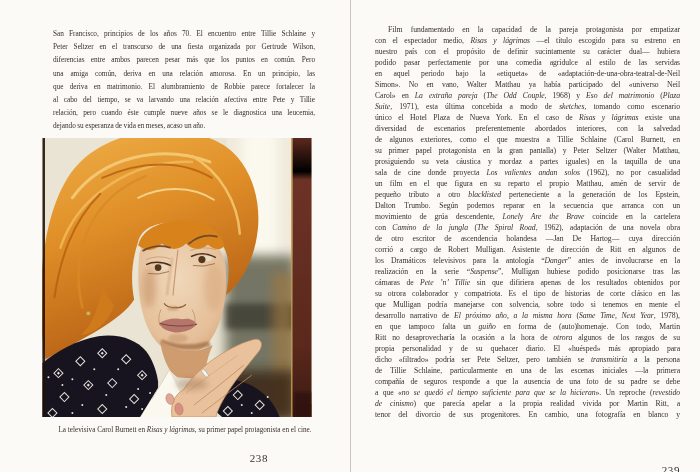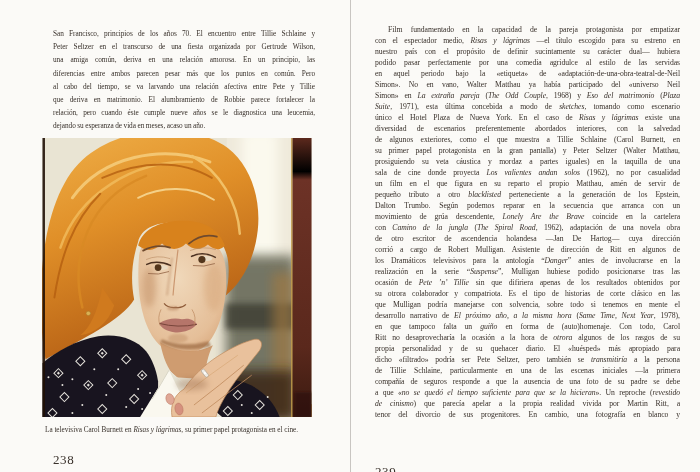--- a/index.html
+++ b/index.html
@@ -34,42 +34,42 @@
   .textcol-left{left:53px;top:27px;width:262px;font-size:7.3px;line-height:13.2px;}
   .textcol-left .line{height:13.2px;}
   .textcol-right{left:24px;top:24px;width:305px;font-size:7.7px;line-height:11px;}
   .textcol-right .line{height:11px;}
 
   .photo-wrap{position:absolute;left:42px;top:138px;width:270px;height:279px;margin:0;padding:0;}
   .photo-wrap svg{display:block;}
 
   .caption{
     position:absolute;left:45px;top:426px;width:280px;
-    text-align:left;font-size:7.2px;line-height:9px;color:var(--text);
+    text-align:center;font-size:7.2px;line-height:9px;color:var(--text);
   }
   .pagenum{
-    position:absolute;top:452px;font-size:13px;letter-spacing:0.6px;
-    text-align:left;color:var(--text);
+    position:absolute;top:452px;font-size:11px;letter-spacing:0.6px;
+    text-align:right;color:var(--text);
   }
   .pagenum-left{left:53px;width:215px;}
   .pagenum-right{left:24px;width:305px;margin-top:12px;}
 </style>
 </head>
 <body>
 
 <div class="spread">
 
   <div class="page page-left">
     <div class="textcol textcol-left">
         <div class="line"><span>San Francisco, principios de los años 70. El encuentro entre Tillie Schlaine y</span></div>
         <div class="line"><span>Peter Seltzer en el transcurso de una fiesta organizada por Gertrude Wilson,</span></div>
+        <div class="line"><span>diferencias entre ambos parecen pesar más que los puntos en común. Pero</span></div>
         <div class="line"><span>una amiga común, deriva en una relación amorosa. En un principio, las</span></div>
-        <div class="line"><span>diferencias entre ambos parecen pesar más que los puntos en común. Pero</span></div>
+        <div class="line"><span>que deriva en matrimonio. El alumbramiento de Robbie parece fortalecer la</span></div>
         <div class="line"><span>al cabo del tiempo, se va larvando una relación afectiva entre Pete y Tillie</span></div>
-        <div class="line"><span>que deriva en matrimonio. El alumbramiento de Robbie parece fortalecer la</span></div>
         <div class="line"><span>relación, pero cuando éste cumple nueve años se le diagnostica una leucemia,</span></div>
         <div class="line end"><span>dejando su esperanza de vida en meses, acaso un año.</span></div>
       </div>
 
     <figure class="photo-wrap">
       <svg width="270" height="279" viewBox="0 0 270 280" role="img" aria-label="Carol Burnett pensativa, con el pelo cobrizo y la barbilla apoyada en la mano, vistiendo una blusa oscura estampada">
         <defs>
           <linearGradient id="hairG" x1="0" y1="0" x2="0.35" y2="1">
             <stop offset="0" stop-color="#f0b14a"></stop>
             <stop offset="0.45" stop-color="#e08f28"></stop>
@@ -290,42 +290,42 @@
   <div class="gutter-line"></div>
 
   <div class="page page-right">
     <div class="textcol textcol-right">
         <div class="line indent"><span>Film fundamentado en la capacidad de la pareja protagonista por empatizar</span></div>
         <div class="line"><span>con el espectador medio, </span><i>Risas y lágrimas</i><span> —el título escogido para su estreno en</span></div>
         <div class="line"><span>nuestro país con el propósito de definir sucintamente su carácter dual— hubiera</span></div>
         <div class="line"><span>podido pasar perfectamente por una comedia agridulce al estilo de las servidas</span></div>
         <div class="line"><span>en aquel periodo bajo la «etiqueta» de «adaptación-de-una-obra-teatral-de-Neil</span></div>
         <div class="line"><span>Simon». No en vano, Walter Matthau ya había participado del «universo Neil</span></div>
-        <div class="line"><span>Simon» en </span><i>La extraña pareja</i><span> (</span><i>The Odd Couple</i><span>, 1968) y </span><i>Eso del matrimonio</i><span> (</span><i>Plaza</i></div>
+        <div class="line"><span>Carol» en </span><i>La extraña pareja</i><span> (</span><i>The Odd Couple</i><span>, 1968) y </span><i>Eso del matrimonio</i><span> (</span><i>Plaza</i></div>
         <div class="line"><i>Suite</i><span>, 1971), esta última concebida a modo de </span><i>sketches</i><span>, tomando como escenario</span></div>
         <div class="line"><span>único el Hotel Plaza de Nueva York. En el caso de </span><i>Risas y lágrimas</i><span> existe una</span></div>
         <div class="line"><span>diversidad de escenarios preferentemente abordados interiores, con la salvedad</span></div>
         <div class="line"><span>de algunos exteriores, como el que muestra a Tillie Schlaine (Carol Burnett, en</span></div>
         <div class="line"><span>su primer papel protagonista en la gran pantalla) y Peter Seltzer (Walter Matthau,</span></div>
         <div class="line"><span>prosiguiendo su veta cáustica y mordaz a partes iguales) en la taquilla de una</span></div>
         <div class="line"><span>sala de cine donde proyecta </span><i>Los valientes andan solos</i><span> (1962), no por casualidad</span></div>
         <div class="line"><span>un film en el que figura en su reparto el propio Matthau, amén de servir de</span></div>
         <div class="line"><span>pequeño tributo a otro </span><i>blacklisted</i><span> perteneciente a la generación de los Epstein,</span></div>
         <div class="line"><span>Dalton Trumbo. Según podemos reparar en la secuencia que arranca con un</span></div>
         <div class="line"><span>movimiento de grúa descendente, </span><i>Lonely Are the Brave</i><span> coincide en la cartelera</span></div>
         <div class="line"><span>con </span><i>Camino de la jungla</i><span> (</span><i>The Spiral Road</i><span>, 1962), adaptación de una novela obra</span></div>
         <div class="line"><span>de otro escritor de ascendencia holandesa —Jan De Hartog— cuya dirección</span></div>
         <div class="line"><span>corrió a cargo de Robert Mulligan. Asistente de dirección de Ritt en algunos de</span></div>
         <div class="line"><span>los Dramáticos televisivos para la antología “</span><i>Danger</i><span>” antes de involucrarse en la</span></div>
         <div class="line"><span>realización en la serie “</span><i>Suspense</i><span>”, Mulligan hubiese podido posicionarse tras las</span></div>
-        <div class="line"><span>ocasión de </span><i>Pete ’n’ Tillie</i><span> sin que difiriera apenas de los resultados obtenidos por</span></div>
+        <div class="line"><span>cámaras de </span><i>Pete ’n’ Tillie</i><span> sin que difiriera apenas de los resultados obtenidos por</span></div>
         <div class="line"><span>su otrora colaborador y compatriota. Es el tipo de historias de corte clásico en las</span></div>
         <div class="line"><span>que Mulligan podría manejarse con solvencia, sobre todo si tenemos en mente el</span></div>
         <div class="line"><span>desarrollo narrativo de </span><i>El próximo año, a la misma hora</i><span> (</span><i>Same Time, Next Year</i><span>, 1978),</span></div>
-        <div class="line"><span>en que tampoco falta un </span><i>guiño</i><span> en forma de (auto)homenaje. Con todo, Carol</span></div>
+        <div class="line"><span>en que tampoco falta un </span><i>guiño</i><span> en forma de (auto)homenaje. Con todo, Martin</span></div>
         <div class="line"><span>Ritt no desaprovecharía la ocasión a la hora de </span><i>otrora</i><span> algunos de los rasgos de su</span></div>
         <div class="line"><span>propia personalidad y de su quehacer diario. El «huésped» más apropiado para</span></div>
         <div class="line"><span>dicho «filtrado» podría ser Pete Seltzer, pero también se </span><i>transmitiría</i><span> a la persona</span></div>
         <div class="line"><span>de Tillie Schlaine, particularmente en una de las escenas iniciales —la primera</span></div>
         <div class="line"><span>compañía de seguros responde a que la ausencia de una foto de su padre se debe</span></div>
         <div class="line"><span>a que «</span><i>no se quedó el tiempo suficiente para que se la hicieran</i><span>». Un reproche (</span><i>revestido</i></div>
         <div class="line"><i>de cinismo</i><span>) que parecía apelar a la propia realidad vivida por Martin Ritt, a</span></div>
         <div class="line"><span>tenor del divorcio de sus progenitores. En cambio, una fotografía en blanco y</span></div>
       </div>
     <div class="pagenum pagenum-right">239</div>

